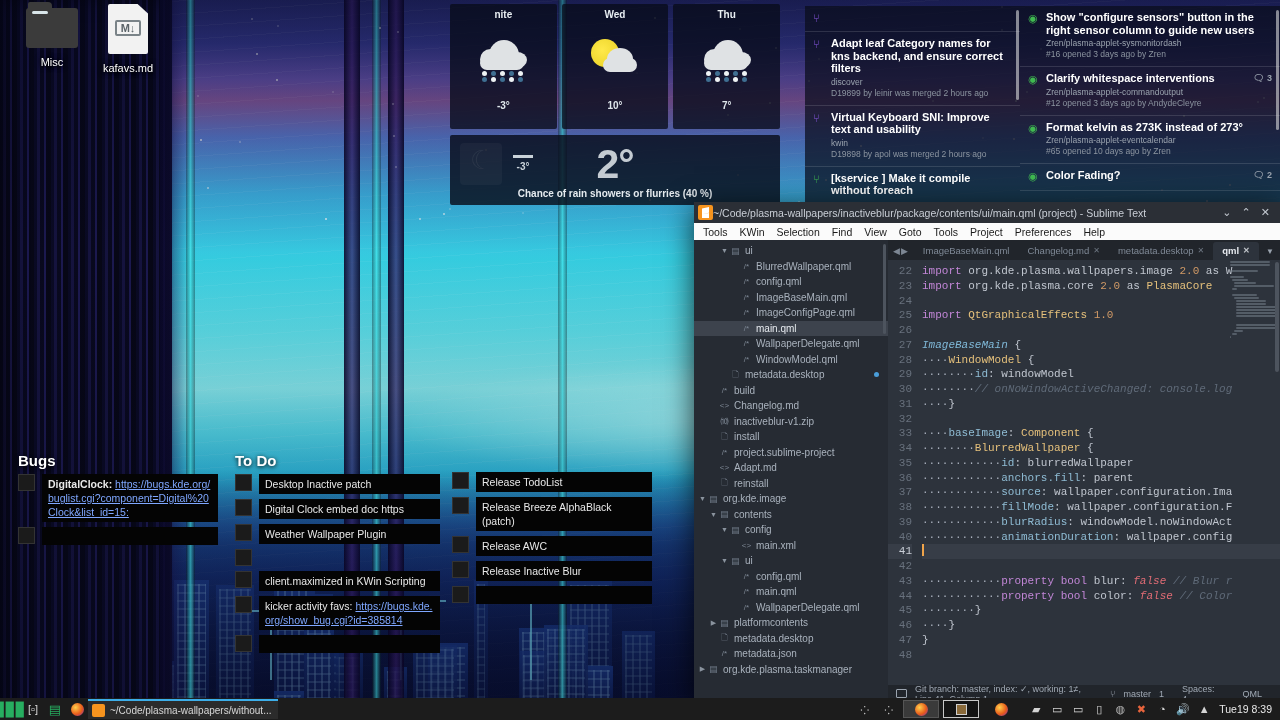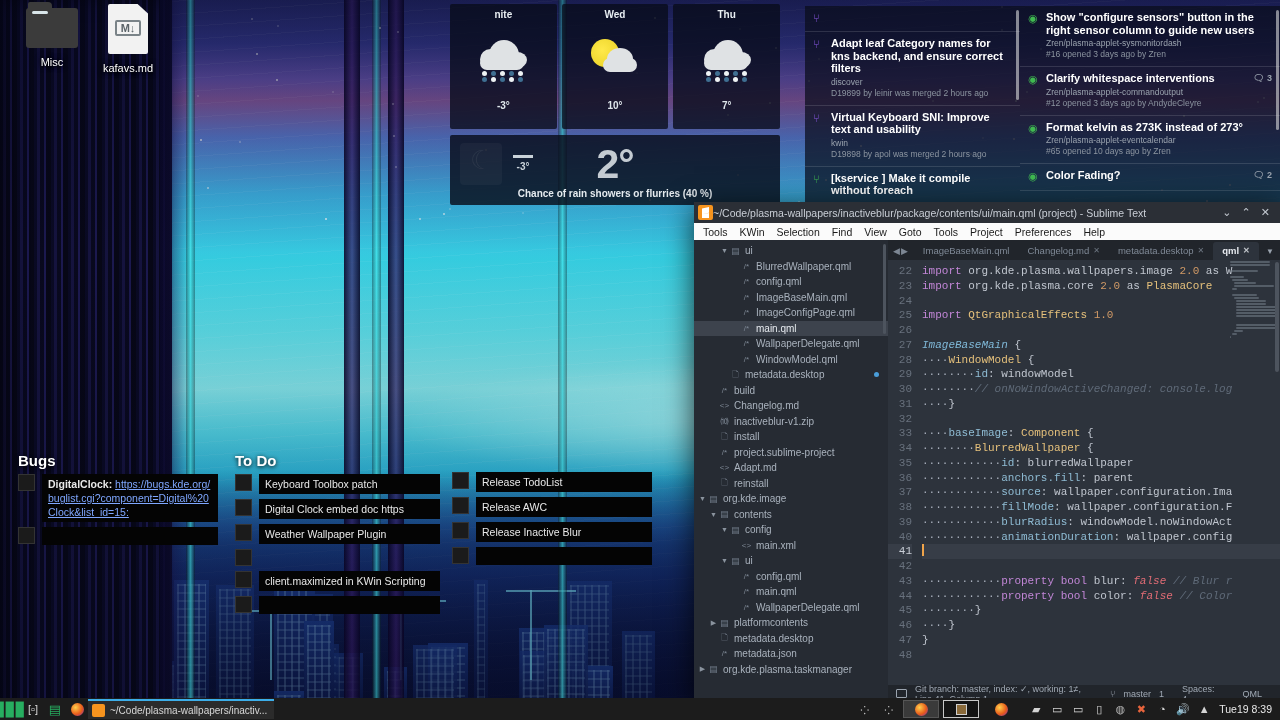--- a/index.html
+++ b/index.html
@@ -514,48 +514,56 @@
         <div class="nb-chk"></div>
         <div class="nb-txt"></div>
       </div>
     </div>
 </div>
 <div class="noteboard" id="todo">
   <div class="nb-title">To Do</div>
   <div id="todo-list">
       <div class="nb-row">
         <div class="nb-chk"></div>
-        <div class="nb-txt">Keyboard Toolbox patch</div>
+        <div class="nb-txt">Desktop Inactive patch</div>
       </div>
       <div class="nb-row">
         <div class="nb-chk"></div>
         <div class="nb-txt">Digital Clock embed doc https</div>
       </div>
       <div class="nb-row">
         <div class="nb-chk"></div>
         <div class="nb-txt">Weather Wallpaper Plugin</div>
       </div>
       <div class="nb-row">
         <div class="nb-chk"></div>
       </div>
       <div class="nb-row">
         <div class="nb-chk"></div>
         <div class="nb-txt">client.maximized in KWin Scripting</div>
+      </div>
+      <div class="nb-row">
+        <div class="nb-chk"></div>
+        <div class="nb-txt">kicker activity favs: <a href="#">https://bugs.kde.org/show_bug.cgi?id=385814</a></div>
       </div>
       <div class="nb-row">
         <div class="nb-chk"></div>
         <div class="nb-txt"></div>
       </div>
     </div>
 </div>
 <div class="noteboard" id="releases">
   <div id="rel-list">
       <div class="nb-row">
         <div class="nb-chk"></div>
         <div class="nb-txt">Release TodoList</div>
+      </div>
+      <div class="nb-row">
+        <div class="nb-chk"></div>
+        <div class="nb-txt">Release Breeze AlphaBlack (patch)</div>
       </div>
       <div class="nb-row">
         <div class="nb-chk"></div>
         <div class="nb-txt">Release AWC</div>
       </div>
       <div class="nb-row">
         <div class="nb-chk"></div>
         <div class="nb-txt">Release Inactive Blur</div>
       </div>
       <div class="nb-row">
@@ -840,21 +848,21 @@
 
 <div id="panel">
   <span class="pico kickoff">▊▊▊</span>
   <span class="pico" style="color:#d8d8d8;font-size:11px">[▫]</span>
   <span class="pico" style="color:#27ae60;font-size:13px">▤</span>
   <span class="pico">
       <span class="ffdot"></span>
     </span>
   <span class="task">
     <span class="tico"></span>
-    <span>~/Code/plasma-wallpapers/inactiv...</span>
+    <span>~/Code/plasma-wallpapers/without...</span>
   </span>
   <span class="sep"></span>
   <span class="pager">⁘</span>
   <span class="pager">⁘</span>
   <span class="thumb">
       <span class="ffdot"></span>
     </span>
   <span class="thumb act">
       <span style="width:11px;height:11px;background:#8a6a3a;display:block;border:1px solid #cfcfcf"></span>
     </span>

